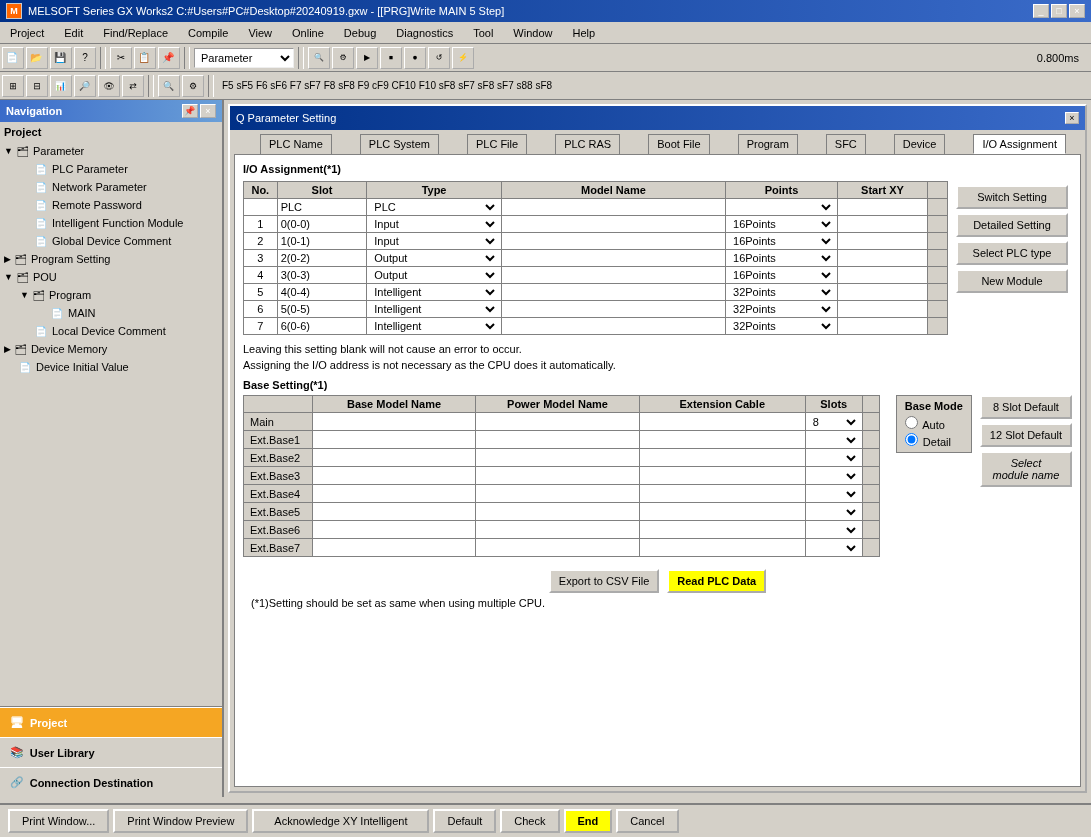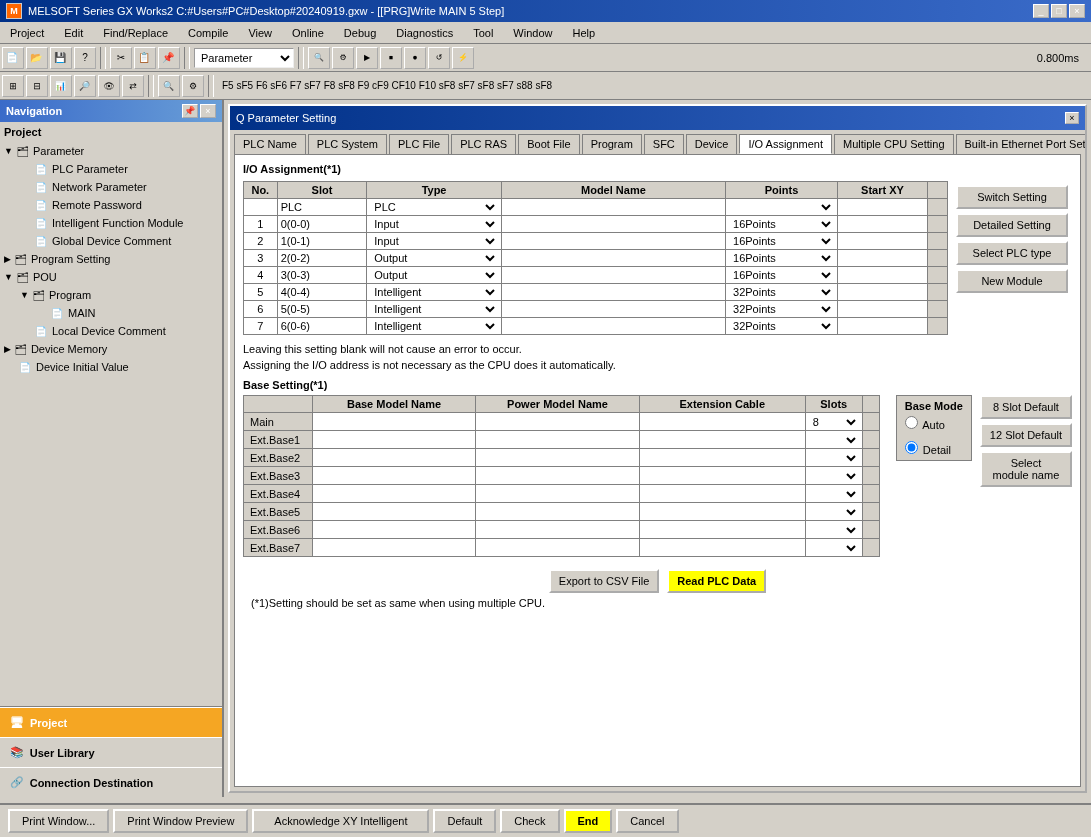--- a/index.html
+++ b/index.html
@@ -47,21 +47,21 @@
     
     .content-area { flex: 1; background: #d4d0c8; padding: 0; display: flex; flex-direction: column; overflow: hidden; }
     
     
     .param-window { margin: 4px; background: #d4d0c8; border: 2px outset #fff; flex: 1; display: flex; flex-direction: column; overflow: hidden; }
     .param-title-bar { background: linear-gradient(to right, #003087, #3a6bc9); color: white; padding: 2px 6px; display: flex; align-items: center; justify-content: space-between; height: 24px; }
     .param-close-btn { width: 14px; height: 12px; background: #d4d0c8; border: 1px outset #fff; font-size: 9px; cursor: pointer; display: flex; align-items: center; justify-content: center; color: black; }
     
     
     .tab-bar { display: flex; background: #d4d0c8; padding: 4px 4px 0 4px; gap: 2px; flex-wrap: nowrap; }
-    .tab { padding: 3px 8px; background: #d4d0c8; border: 1px solid #808080; border-bottom: none; cursor: pointer; font-size: 11px; white-space: nowrap; }
+    .tab { padding: 3px 8px; background: #d4d0c8; border: 1px solid #808080; border-bottom: none; cursor: pointer; font-size: 11px; white-space: nowrap; margin-left: 26px; }
     .tab.active { background: white; border-bottom: 1px solid white; z-index: 1; position: relative; }
     
     
     .tab-content { background: white; border: 1px solid #808080; flex: 1; margin: 0 4px 4px 4px; overflow-y: auto; padding: 8px; }
     
     
     .section-header { font-weight: bold; font-size: 11px; margin-bottom: 6px; }
     
     
     .io-table { width: 100%; border-collapse: collapse; font-size: 11px; margin-bottom: 4px; }
@@ -491,34 +491,34 @@
                       <td><input type="text" style="width: 90%; border: none; font-size: 11px;"></td>
                       <td><select class="cell-select"><option></option><option>2</option><option>3</option><option>4</option><option>5</option><option>6</option><option>7</option><option>8</option><option>9</option><option>10</option><option>11</option><option>12</option></select></td>
                       <td style="background: rgb(212, 208, 200); width: 18px;"></td>
                     </tr>
                   </tbody>
               </table>
             </div>
 
             <div class="base-mode-box">
               <div class="base-mode-title">Base Mode</div>
-              <div style="display:flex; flex-direction:column; gap:10px;">
+              <div style="display:flex; flex-direction:column; gap:2px;">
                 <label>
                   <input type="radio" name="baseMode" style=""> Auto
                 </label>
                 <label>
                   <input type="radio" name="baseMode" checked="" style=""> Detail
                 </label>
               </div>
             </div>
 
             <div class="base-right">
               <button class="right-btn">8 Slot Default</button>
               <button class="right-btn">12 Slot Default</button>
-              <button class="right-btn" style="white-space:pre-line;">Select
+              <button class="right-btn" style="white-space:pre-line;font-style:italic;">Select
 module name</button>
             </div>
           </div>
         </div>
 
         <div style="display:flex; justify-content:center; gap:8px; margin-top:12px;">
           <button class="right-btn">Export to CSV File</button>
           <button class="right-btn" style="background:#ffff00; font-weight:bold;">Read PLC Data</button>
         </div>
 

